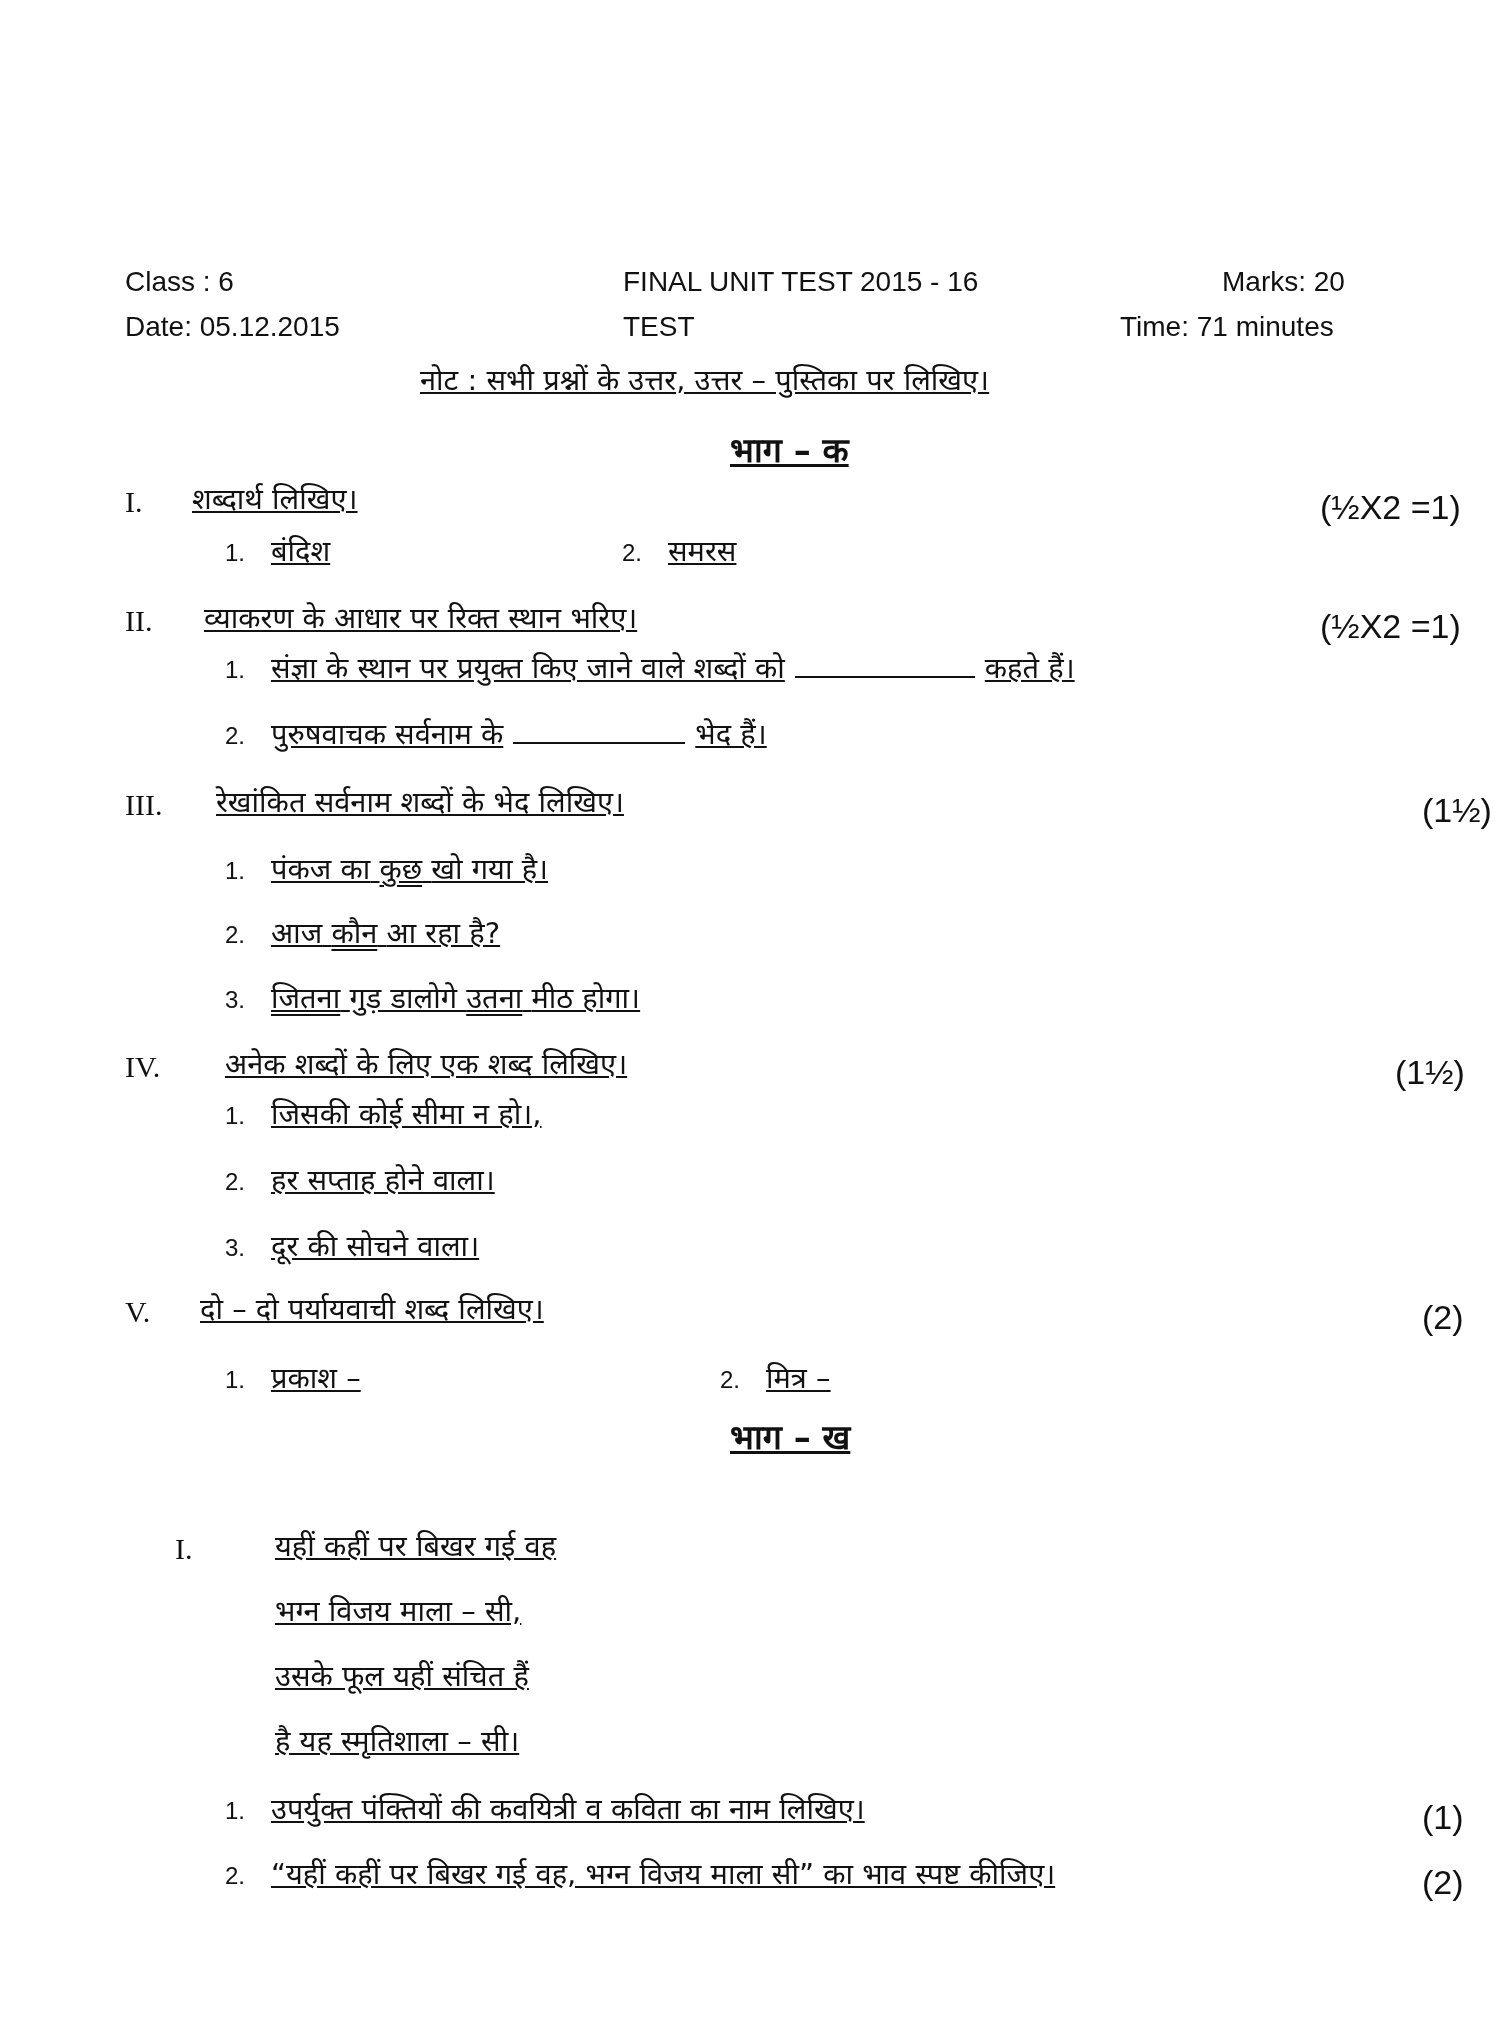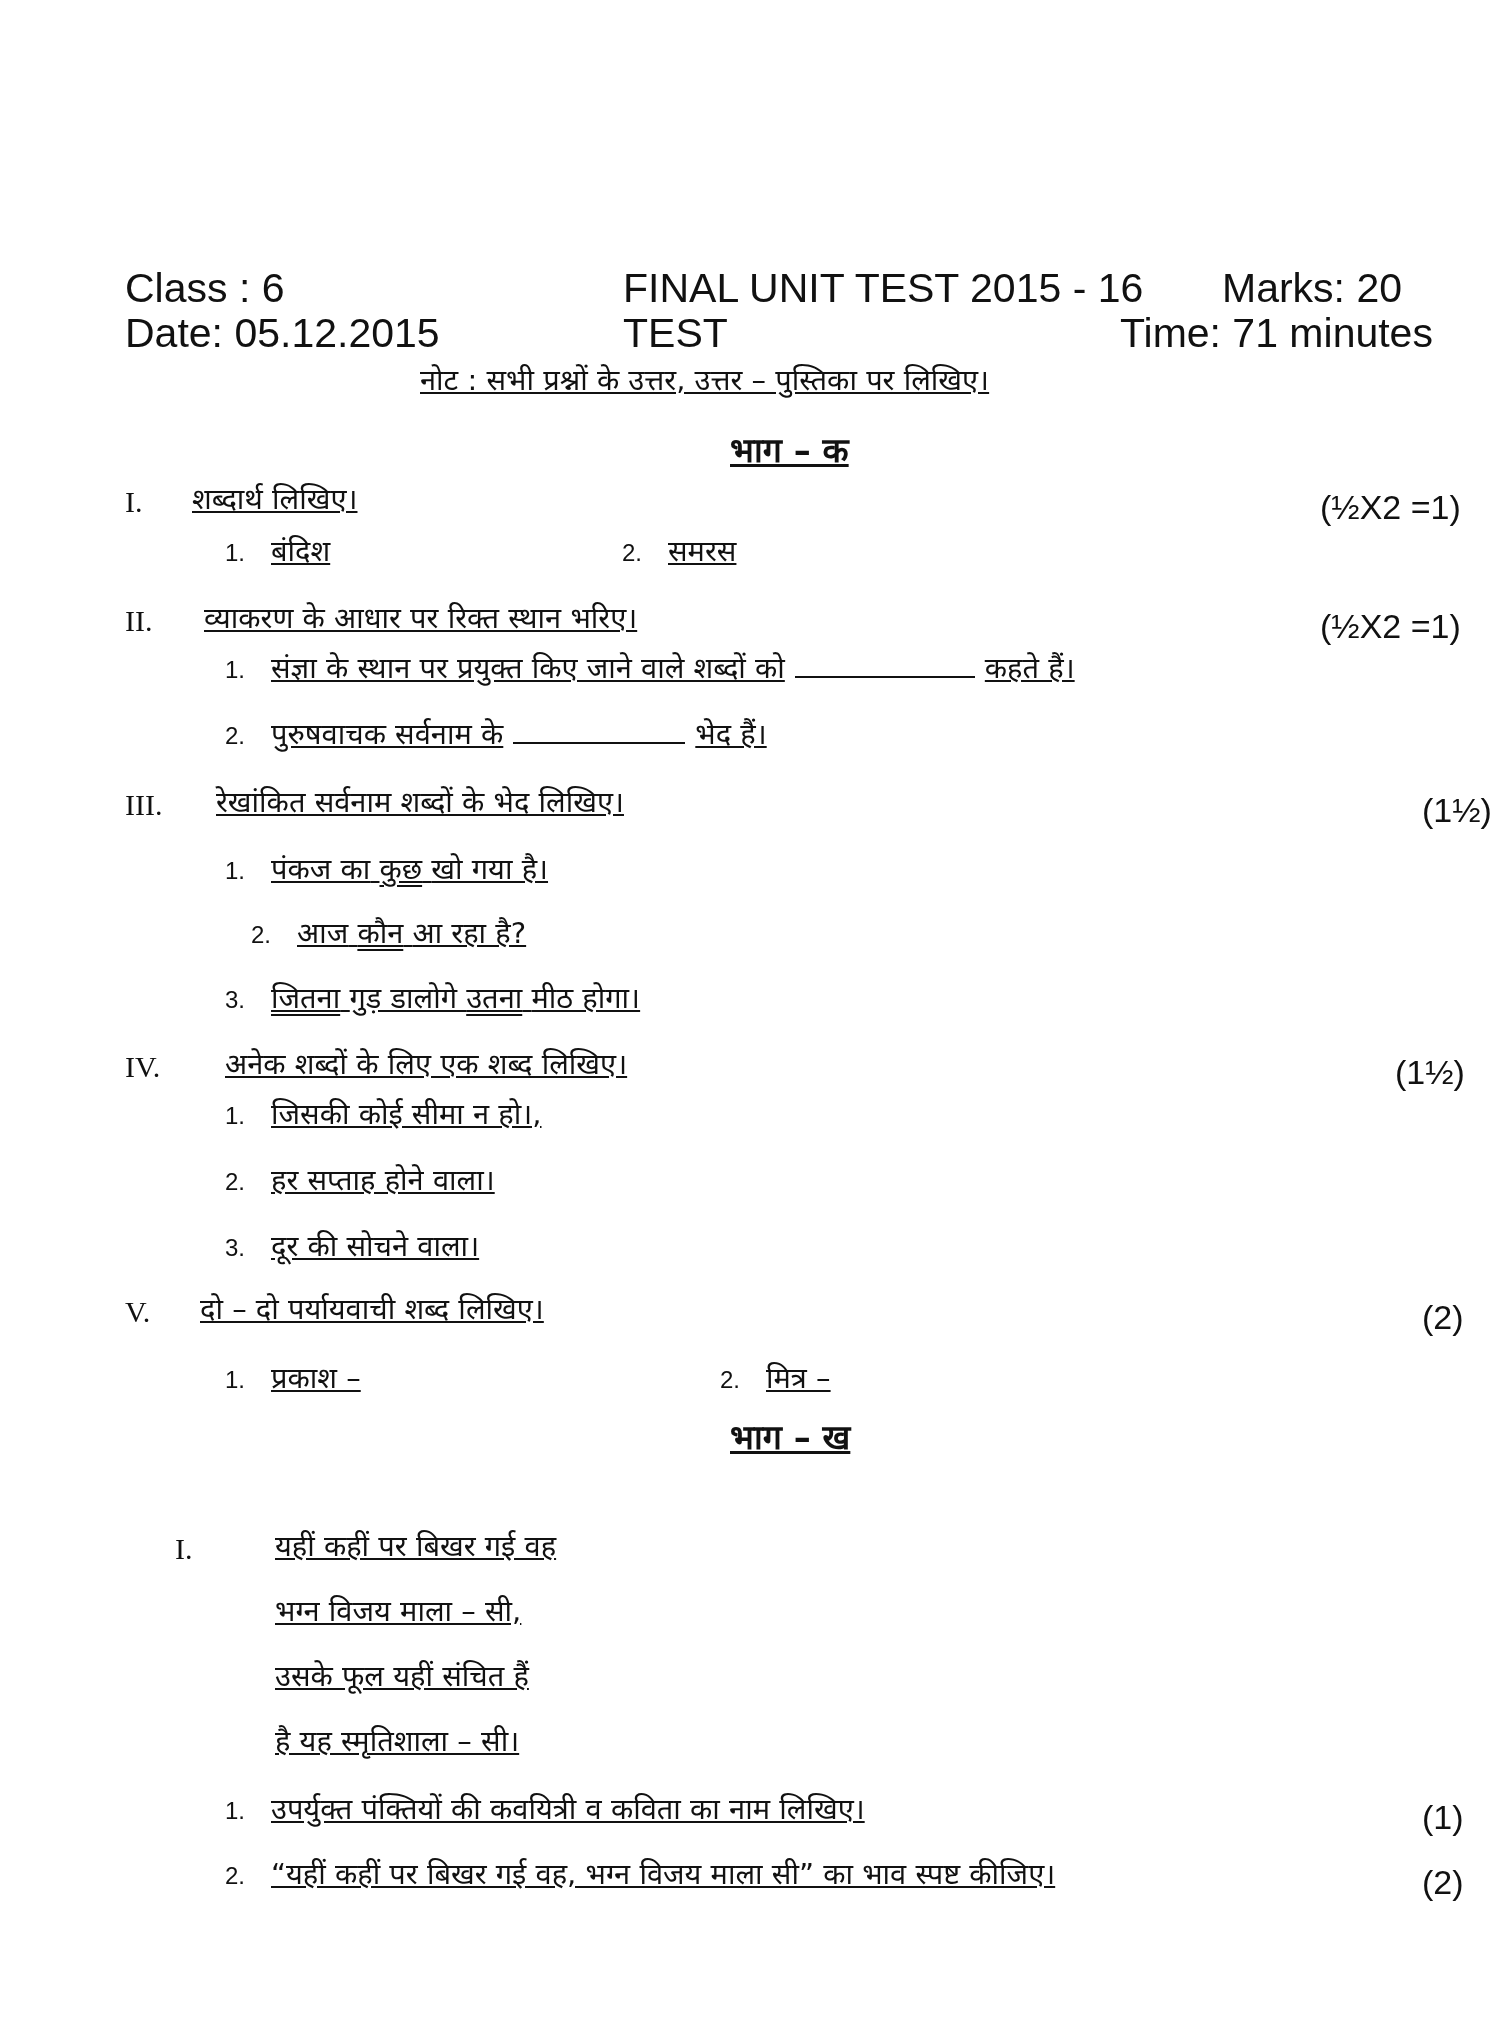--- a/index.html
+++ b/index.html
@@ -2,21 +2,21 @@
 <html><head>
 <meta charset="utf-8">
 <style>
   html, body { margin: 0; padding: 0; background: #ffffff; }
   body {
     width: 1505px; height: 2034px; position: relative; overflow: hidden;
     font-family: "Liberation Sans", "DejaVu Sans", sans-serif;
     color: #111111;
   }
   .abs { position: absolute; white-space: nowrap; }
-  .hdr { font-size: 41px; line-height: 1; }
+  .hdr { font-size: 28px; line-height: 1; }
   .hi { font-family: "DejaVu Sans", "Liberation Sans", sans-serif; font-size: 29px; line-height: 1; text-decoration: underline; }
   .roman { font-family: "Liberation Serif", "DejaVu Serif", serif; font-size: 30px; }
   .num { font-family: "Liberation Sans", sans-serif; font-size: 24px; display: inline-block; width: 46px; }
   .marks { font-family: "Liberation Sans", sans-serif; font-size: 34px; }
   .u { text-decoration: underline; text-underline-offset: 6px; text-decoration-thickness: 2px; }
   .blank { display: inline-block; border-bottom: 2px solid #111; vertical-align: baseline; height: 1px; margin: 0 10px; }
   .section { font-weight: bold; font-size: 34px; }
 </style>
 </head>
 <body>
@@ -57,21 +57,21 @@
   </div>
 </div>
 
 <div>
   <div class="abs roman" style="left:125px; top:788px;">III.</div>
   <div class="abs hi" style="left:216px; top:788px;">रेखांकित सर्वनाम शब्दों के भेद लिखिए।</div>
   <div class="abs marks" style="left:1422px; top:791px;">(1½)</div>
   <div class="abs hi" style="left:225px; top:855px;">
     <span class="num">1.</span><span>पंकज का</span> <span class="u">कुछ</span> <span>खो गया है।</span>
   </div>
-  <div class="abs hi" style="left:225px; top:919px;margin-left:26px;">
+  <div class="abs hi" style="left:225px; top:919px;">
     <span class="num">2.</span><span>आज</span> <span class="u">कौन</span> <span>आ रहा है?</span>
   </div>
   <div class="abs hi" style="left:225px; top:984px;">
     <span class="num">3.</span><span class="u">जितना</span> <span>गुड़ डालोगे</span> <span class="u">उतना</span> <span>मीठ होगा।</span>
   </div>
 </div>
 
 <div>
   <div class="abs roman" style="left:125px; top:1050px;">IV.</div>
   <div class="abs hi" style="left:225px; top:1050px;">अनेक शब्दों के लिए एक शब्द लिखिए।</div>

